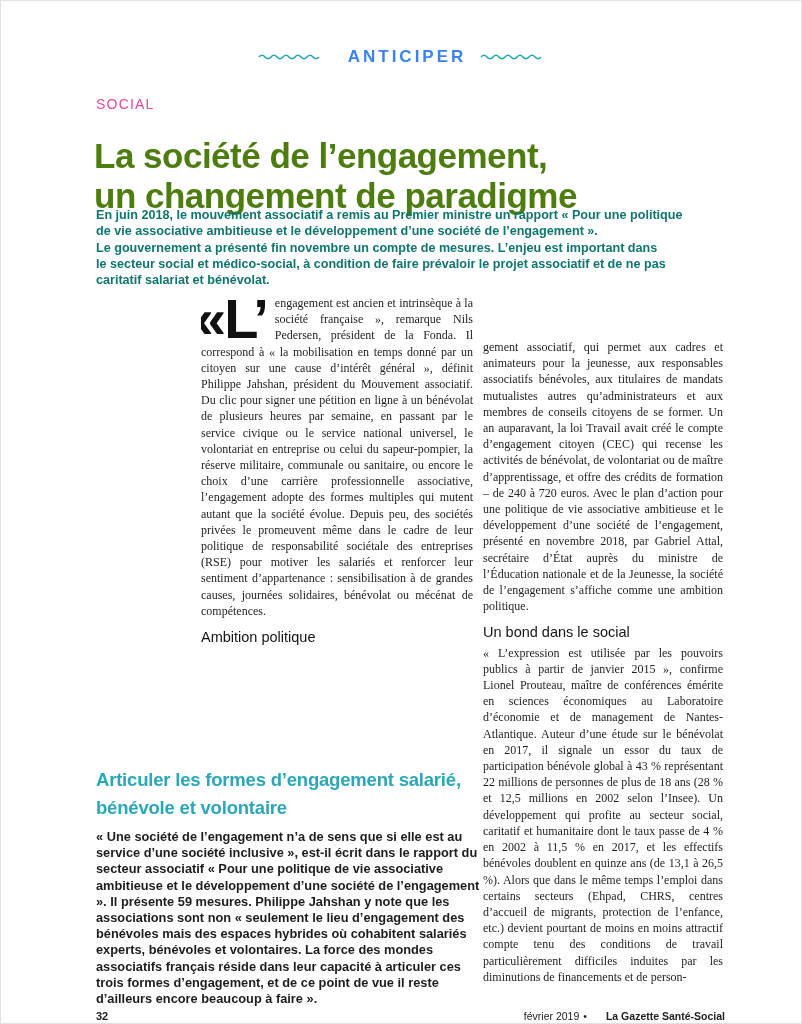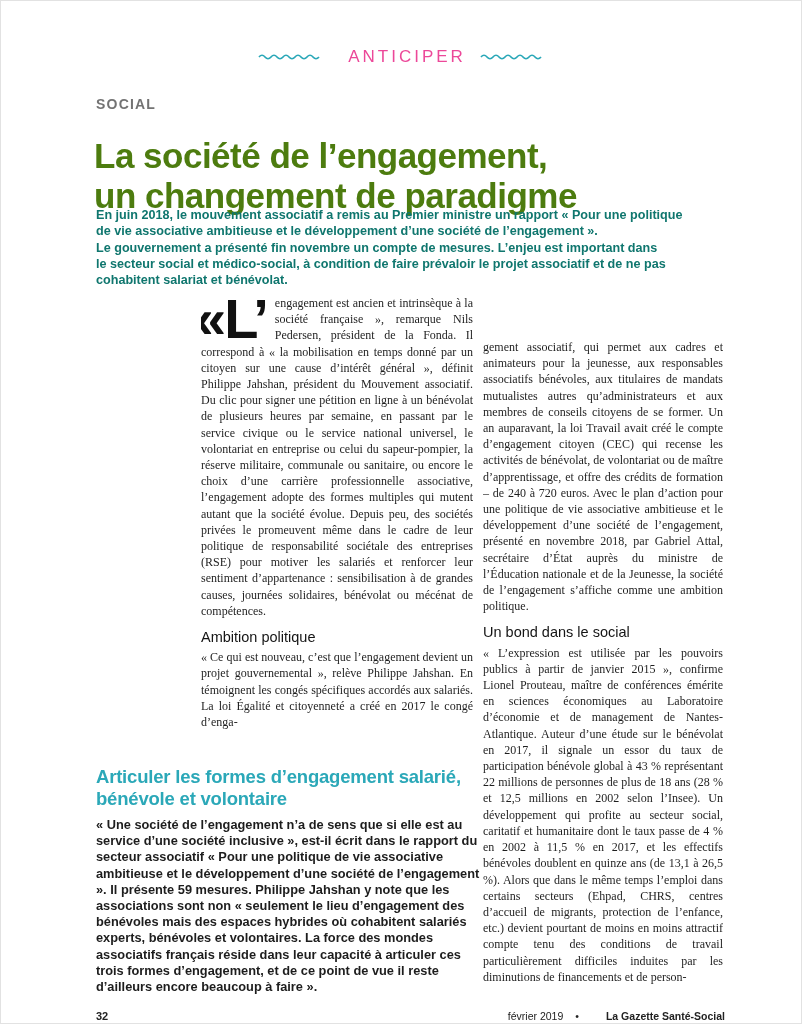--- a/index.html
+++ b/index.html
@@ -13,28 +13,28 @@
     font-family:"Liberation Sans",sans-serif;
     color:#1a1a1a;
     overflow:hidden;
   }
   
   .kicker-row{
     position:absolute;top:46px;left:0;right:0;
     display:flex;align-items:center;justify-content:center;gap:14px;
   }
   .kicker{
-    font-weight:normal;font-size:17px;letter-spacing:3px;color:#ec4899;margin-left:12px;
+    font-weight:bold;font-size:17px;letter-spacing:3px;color:#3b82f6;margin-left:12px;
   }
   .squiggle{display:block;}
   
   .section-label{
     position:absolute;left:95px;top:95px;
-    font-size:14px;font-weight:bold;letter-spacing:1.2px;
-    color:#737373;
+    font-size:14px;font-weight:normal;letter-spacing:1.2px;
+    color:#ec4899;
   }
   .title{
     position:absolute;left:93px;top:112px;width:640px;
     font-size:35px;line-height:40px;font-weight:bold;
     letter-spacing:-0.5px;color:#4d7c0f;
   }
   .standfirst{
     position:absolute;left:95px;top:206px;width:665px;
     font-size:12.6px;line-height:16.3px;font-weight:bold;color:#0f766e;
   }
@@ -59,35 +59,35 @@
   .body-subhead{
     font-family:"Liberation Sans",sans-serif;
     font-size:14.5px;font-weight:normal;color:#141414;
     margin:10px 0 4px 0;text-align:left;
   }
   
   .feature{
     position:absolute;left:95px;top:765px;width:394px;
   }
   .feature-heading{
-    font-size:18.5px;line-height:22px;font-weight:bold;
+    font-size:18.5px;line-height:28px;font-weight:bold;
     letter-spacing:-0.2px;color:#2ba8b8;margin:0 0 7px 0;
   }
   .feature-body{
     font-size:12.8px;line-height:16.2px;font-weight:bold;
     color:#1d1d1d;margin:0;
   }
   
   .footer{
     position:absolute;left:95px;right:76px;top:998px;
     display:flex;justify-content:space-between;align-items:baseline;
     font-size:10.5px;color:#222;margin-top:11px;
   }
   .page-number{font-weight:bold;font-size:11px;}
-  .footer-right{display:flex;gap:12px;}
+  .footer-right{display:flex;gap:4px;}
   .publication{font-weight:bold;padding-left:15px;}
 </style>
 </head>
 <body>
 
 <div class="page">
 
   <div class="kicker-row">
     <svg class="squiggle" width="64" height="8" viewBox="0 0 64 8">
       <path d="M1 4 Q 4 0.5, 7 4 T 13 4 T 19 4 T 25 4 T 31 4 T 37 4 T 43 4 T 49 4 T 55 4 T 61 4" fill="none" stroke="#2ba8b8" stroke-width="1.7"></path>
@@ -103,29 +103,28 @@
   <h1 class="title">
     <span>La société de l’engagement,</span><br>
     <span>un changement de paradigme</span>
   </h1>
 
   <div class="standfirst">
     <div>En juin 2018, le mouvement associatif a remis au Premier ministre un rapport « Pour une politique</div>
     <div>de vie associative ambitieuse et le développement d’une société de l’engagement ».</div>
     <div>Le gouvernement a présenté fin novembre un compte de mesures. L’enjeu est important dans</div>
     <div>le secteur social et médico-social, à condition de faire prévaloir le projet associatif et de ne pas</div>
-    <div>cohabitent salariat et bénévolat.</div>
+    <div>caritatif salariat et bénévolat.</div>
   </div>
 
   <div class="col col-left">
     <p>
       <span class="dropcap">«L’</span><span>engagement est ancien et intrinsèque à la société française », remarque Nils Pedersen, président de la Fonda. Il correspond à « la mobilisation en temps donné par un citoyen sur une cause d’intérêt général », définit Philippe Jahshan, président du Mouvement associatif. Du clic pour signer une pétition en ligne à un bénévolat de plusieurs heures par semaine, en passant par le service civique ou le service national universel, le volontariat en entreprise ou celui du sapeur-pompier, la réserve militaire, communale ou sanitaire, ou encore le choix d’une carrière professionnelle associative, l’engagement adopte des formes multiples qui mutent autant que la société évolue. Depuis peu, des sociétés privées le promeuvent même dans le cadre de leur politique de responsabilité sociétale des entreprises (RSE) pour motiver les salariés et renforcer leur sentiment d’appartenance : sensibilisation à de grandes causes, journées solidaires, bénévolat ou mécénat de compétences.</span>
     </p>
     <h3 class="body-subhead">Ambition politique</h3>
-    <p>« Ce qui est nouveau, c’est que l’engagement devient un projet gouvernemental », relève Philippe Jahshan. En témoignent les congés spécifiques accordés aux salariés. La loi Égalité et citoyenneté a créé en 2017 le congé d’enga-</p>
   </div>
 
   <div class="col col-right">
     <p>gement associatif, qui permet aux cadres et animateurs pour la jeunesse, aux responsables associatifs bénévoles, aux titulaires de mandats mutualistes autres qu’administrateurs et aux membres de conseils citoyens de se former. Un an auparavant, la loi Travail avait créé le compte d’engagement citoyen (CEC) qui recense les activités de bénévolat, de volontariat ou de maître d’apprentissage, et offre des crédits de formation – de 240 à 720 euros. Avec le plan d’action pour une politique de vie associative ambitieuse et le développement d’une société de l’engagement, présenté en novembre 2018, par Gabriel Attal, secrétaire d’État auprès du ministre de l’Éducation nationale et de la Jeunesse, la société de l’engagement s’affiche comme une ambition politique.</p>
     <h3 class="body-subhead">Un bond dans le social</h3>
     <p>« L’expression est utilisée par les pouvoirs publics à partir de janvier 2015 », confirme Lionel Prouteau, maître de conférences émérite en sciences économiques au Laboratoire d’économie et de management de Nantes-Atlantique. Auteur d’une étude sur le bénévolat en 2017, il signale un essor du taux de participation bénévole global à 43 % représentant 22 millions de personnes de plus de 18 ans (28 % et 12,5 millions en 2002 selon l’Insee). Un développement qui profite au secteur social, caritatif et humanitaire dont le taux passe de 4 % en 2002 à 11,5 % en 2017, et les effectifs bénévoles doublent en quinze ans (de 13,1 à 26,5 %). Alors que dans le même temps l’emploi dans certains secteurs (Ehpad, CHRS, centres d’accueil de migrants, protection de l’enfance, etc.) devient pourtant de moins en moins attractif compte tenu des conditions de travail particulièrement difficiles induites par les diminutions de financements et de person-</p>
   </div>
 
   <div class="feature">
     <h2 class="feature-heading">Articuler les formes d’engagement salarié, bénévole et volontaire</h2>

